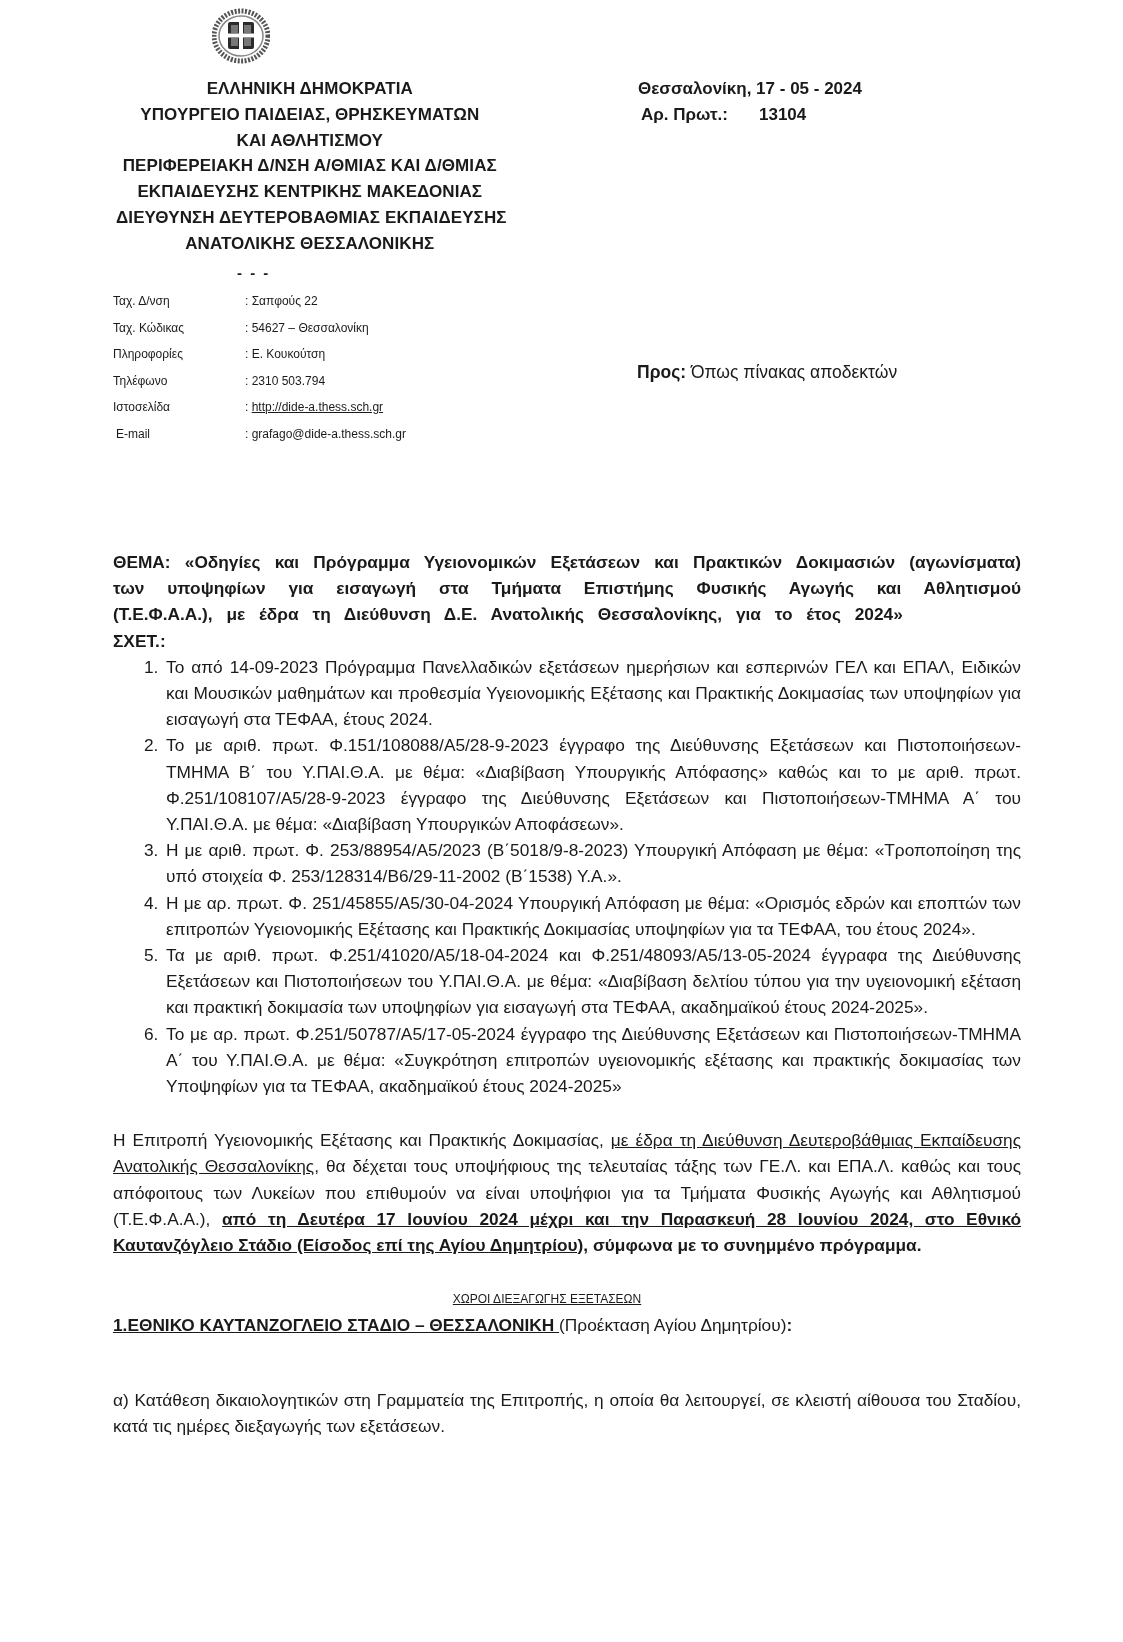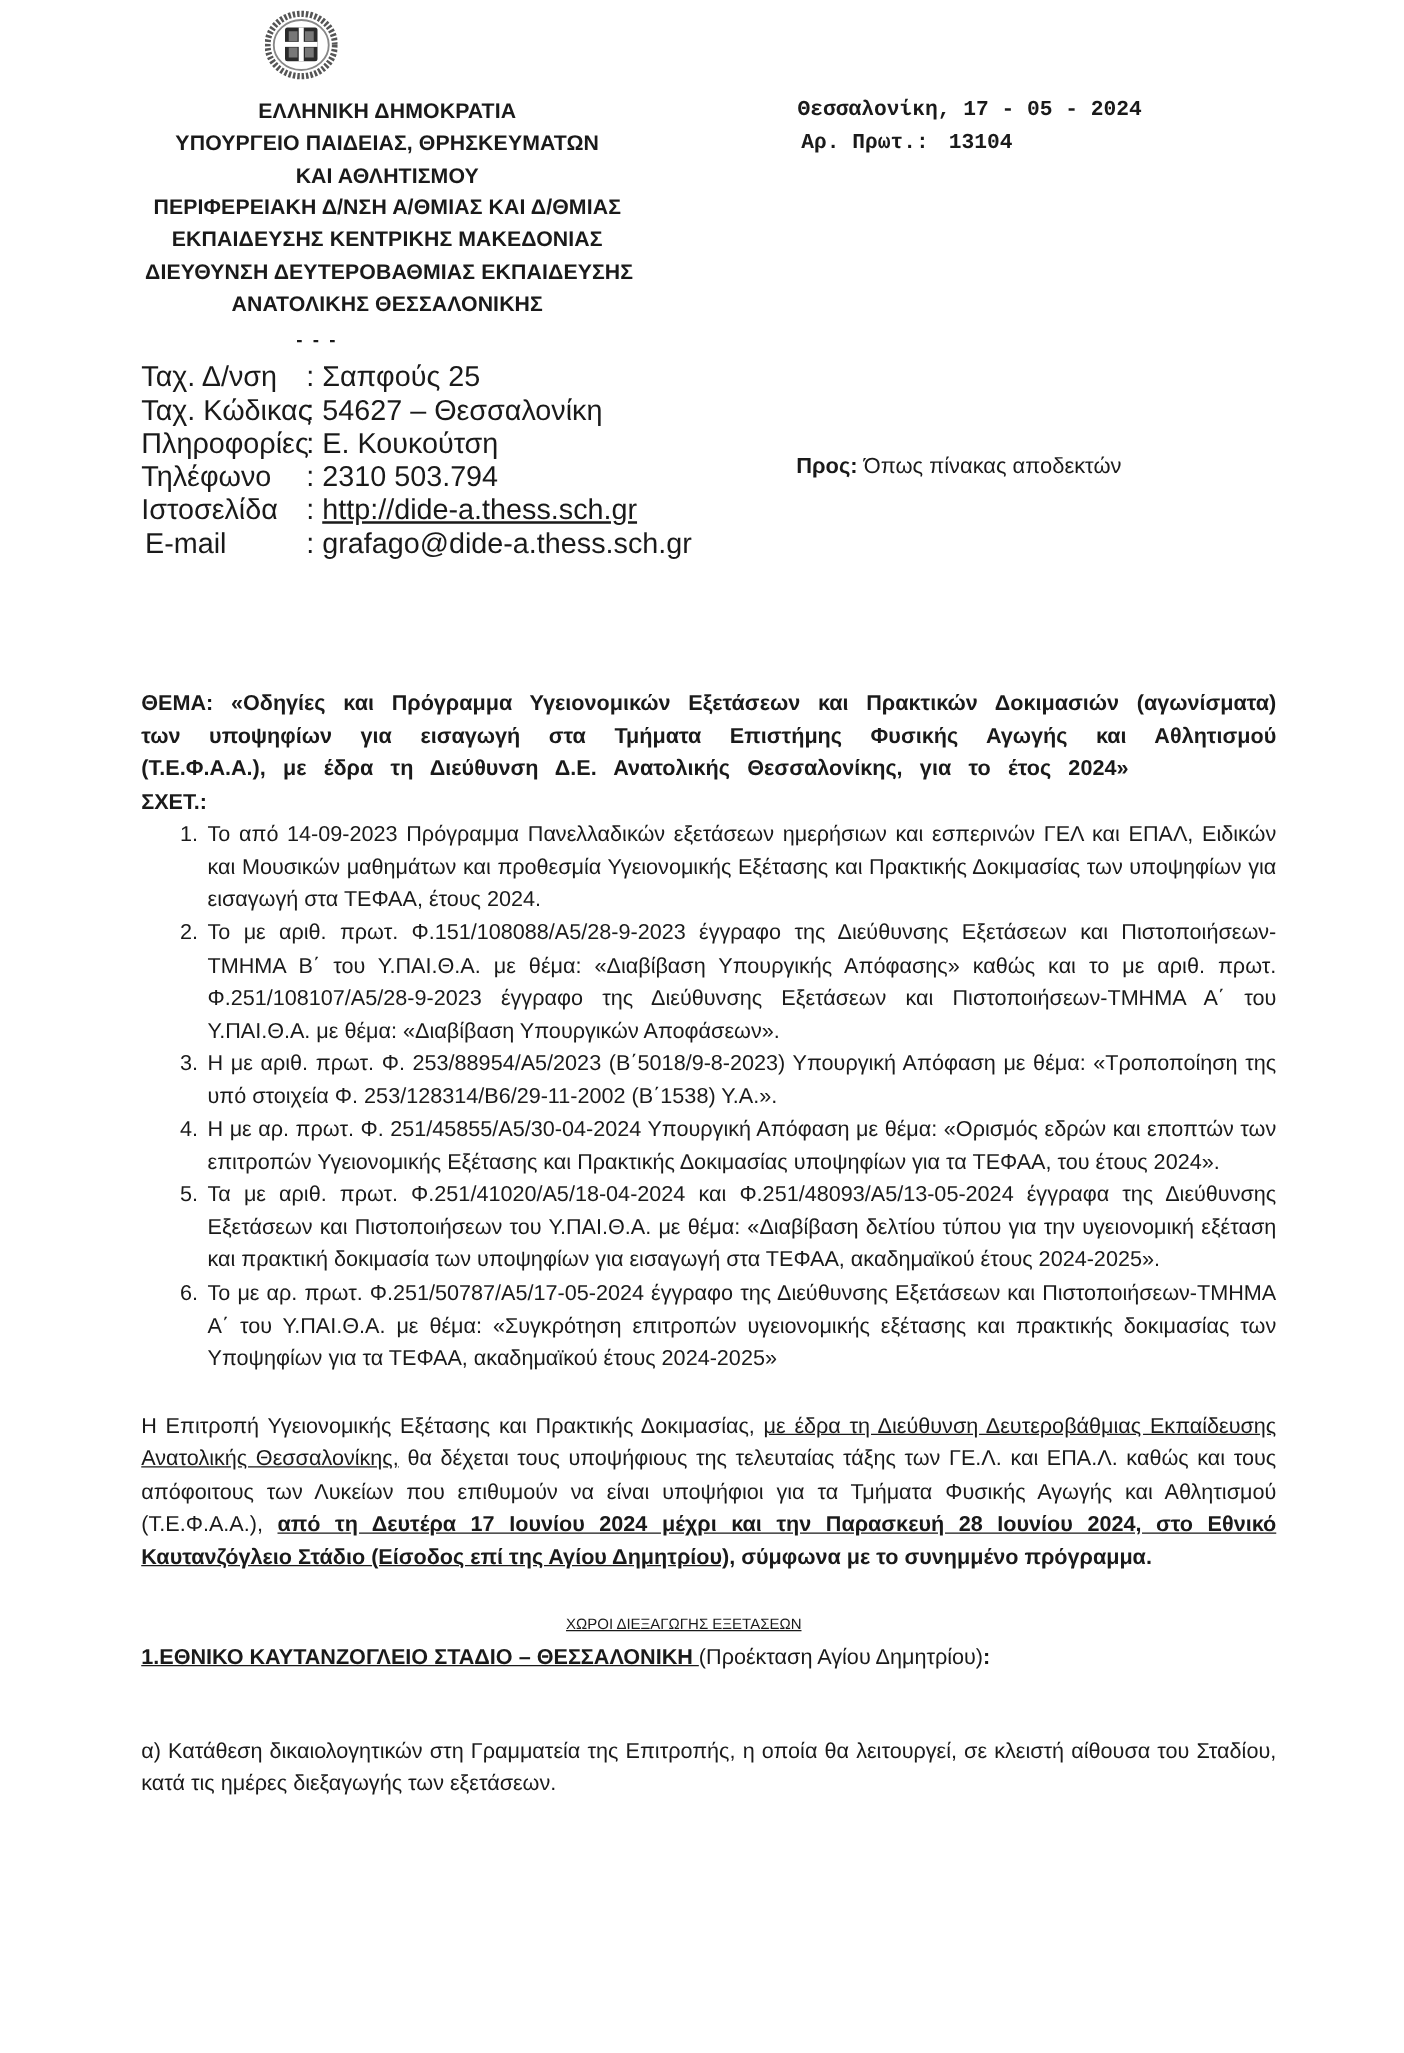--- a/index.html
+++ b/index.html
@@ -17,25 +17,25 @@
   }
   .header-left div { white-space: nowrap; text-align: center; }
   .header-left .indent { padding-left: 3px; }
   .sep {
     position: absolute; left: 237px; top: 264px; font-size: 15px; font-weight: bold; letter-spacing: 2px;
   }
   .header-right {
     position: absolute; left: 638px; top: 76px;
     font-weight: bold; font-size: 17px; line-height: 26px;
   }
-  .header-right .row { white-space: nowrap; font-family: Liberation Mono, monospace; }
+  .header-right .row { white-space: nowrap; }
   .header-right .prot-label { display: inline-block; width: 118px; padding-left: 3px; }
   .contact {
     position: absolute; left: 113px; top: 288px;
-    font-size: 23px; line-height: 26.5px;
+    font-size: 12px; line-height: 26.5px;
   }
   .contact .row { display: flex; white-space: nowrap; }
   .contact .lbl { width: 132px; }
   .contact .val a { color: #1a1a1a; text-decoration: underline; }
   .contact .row.email .lbl { padding-left: 3px; width: 129px; }
   .recipients {
     position: absolute; left: 637px; top: 362px; font-size: 17.5px; white-space: nowrap;
   }
   .recipients b { font-weight: bold; }
   .body-area {
@@ -101,21 +101,21 @@
 <div class="header-right">
   <div class="row">Θεσσαλονίκη, 17 - 05 - 2024</div>
   <div class="row">
     <span class="prot-label">Αρ. Πρωτ.:</span><span>13104</span>
   </div>
 </div>
 
 <div class="contact">
   <div class="row">
     <span class="lbl">Ταχ. Δ/νση</span>
-    <span class="val">: Σαπφούς 25</span>
+    <span class="val">: Σαπφούς 22</span>
   </div>
   <div class="row">
     <span class="lbl">Ταχ. Κώδικας</span>
     <span class="val">: 54627 – Θεσσαλονίκη</span>
   </div>
   <div class="row">
     <span class="lbl">Πληροφορίες</span>
     <span class="val">: Ε. Κουκούτση</span>
   </div>
   <div class="row">

